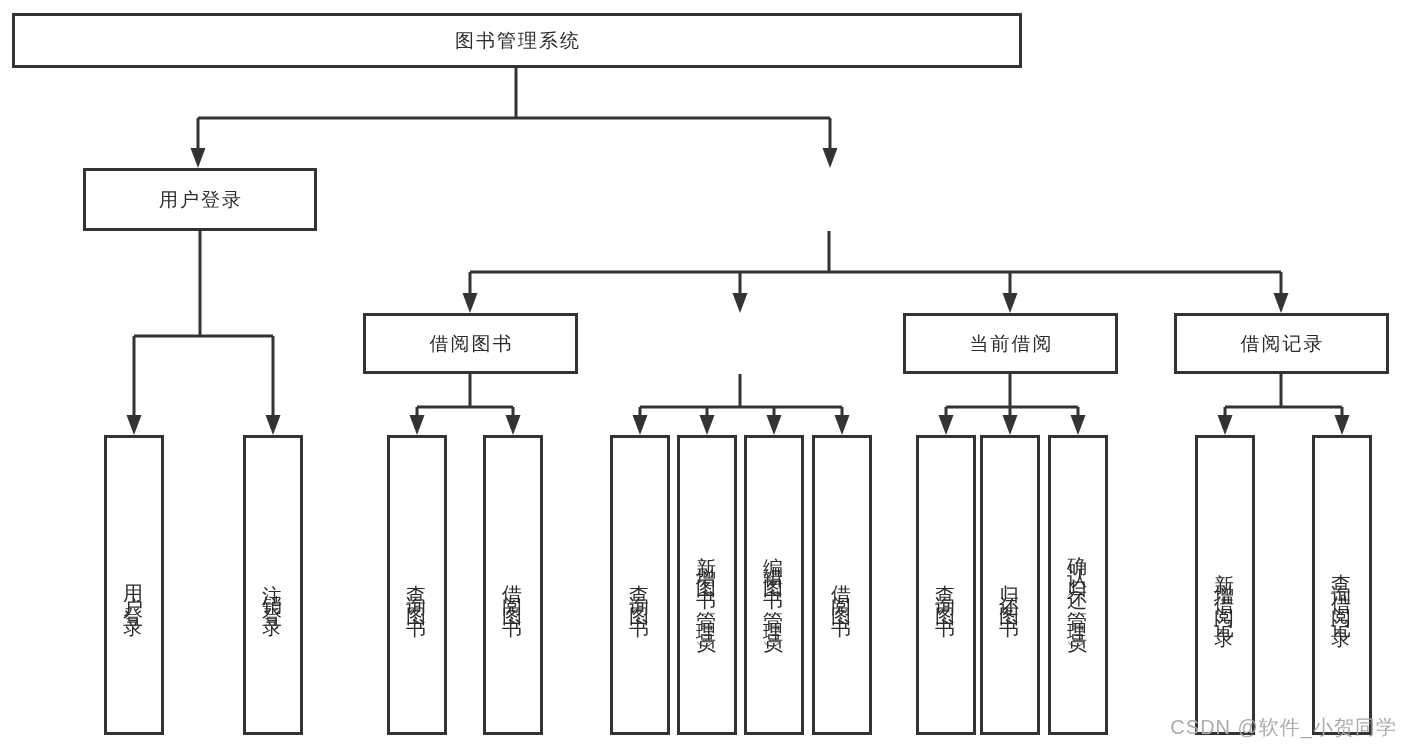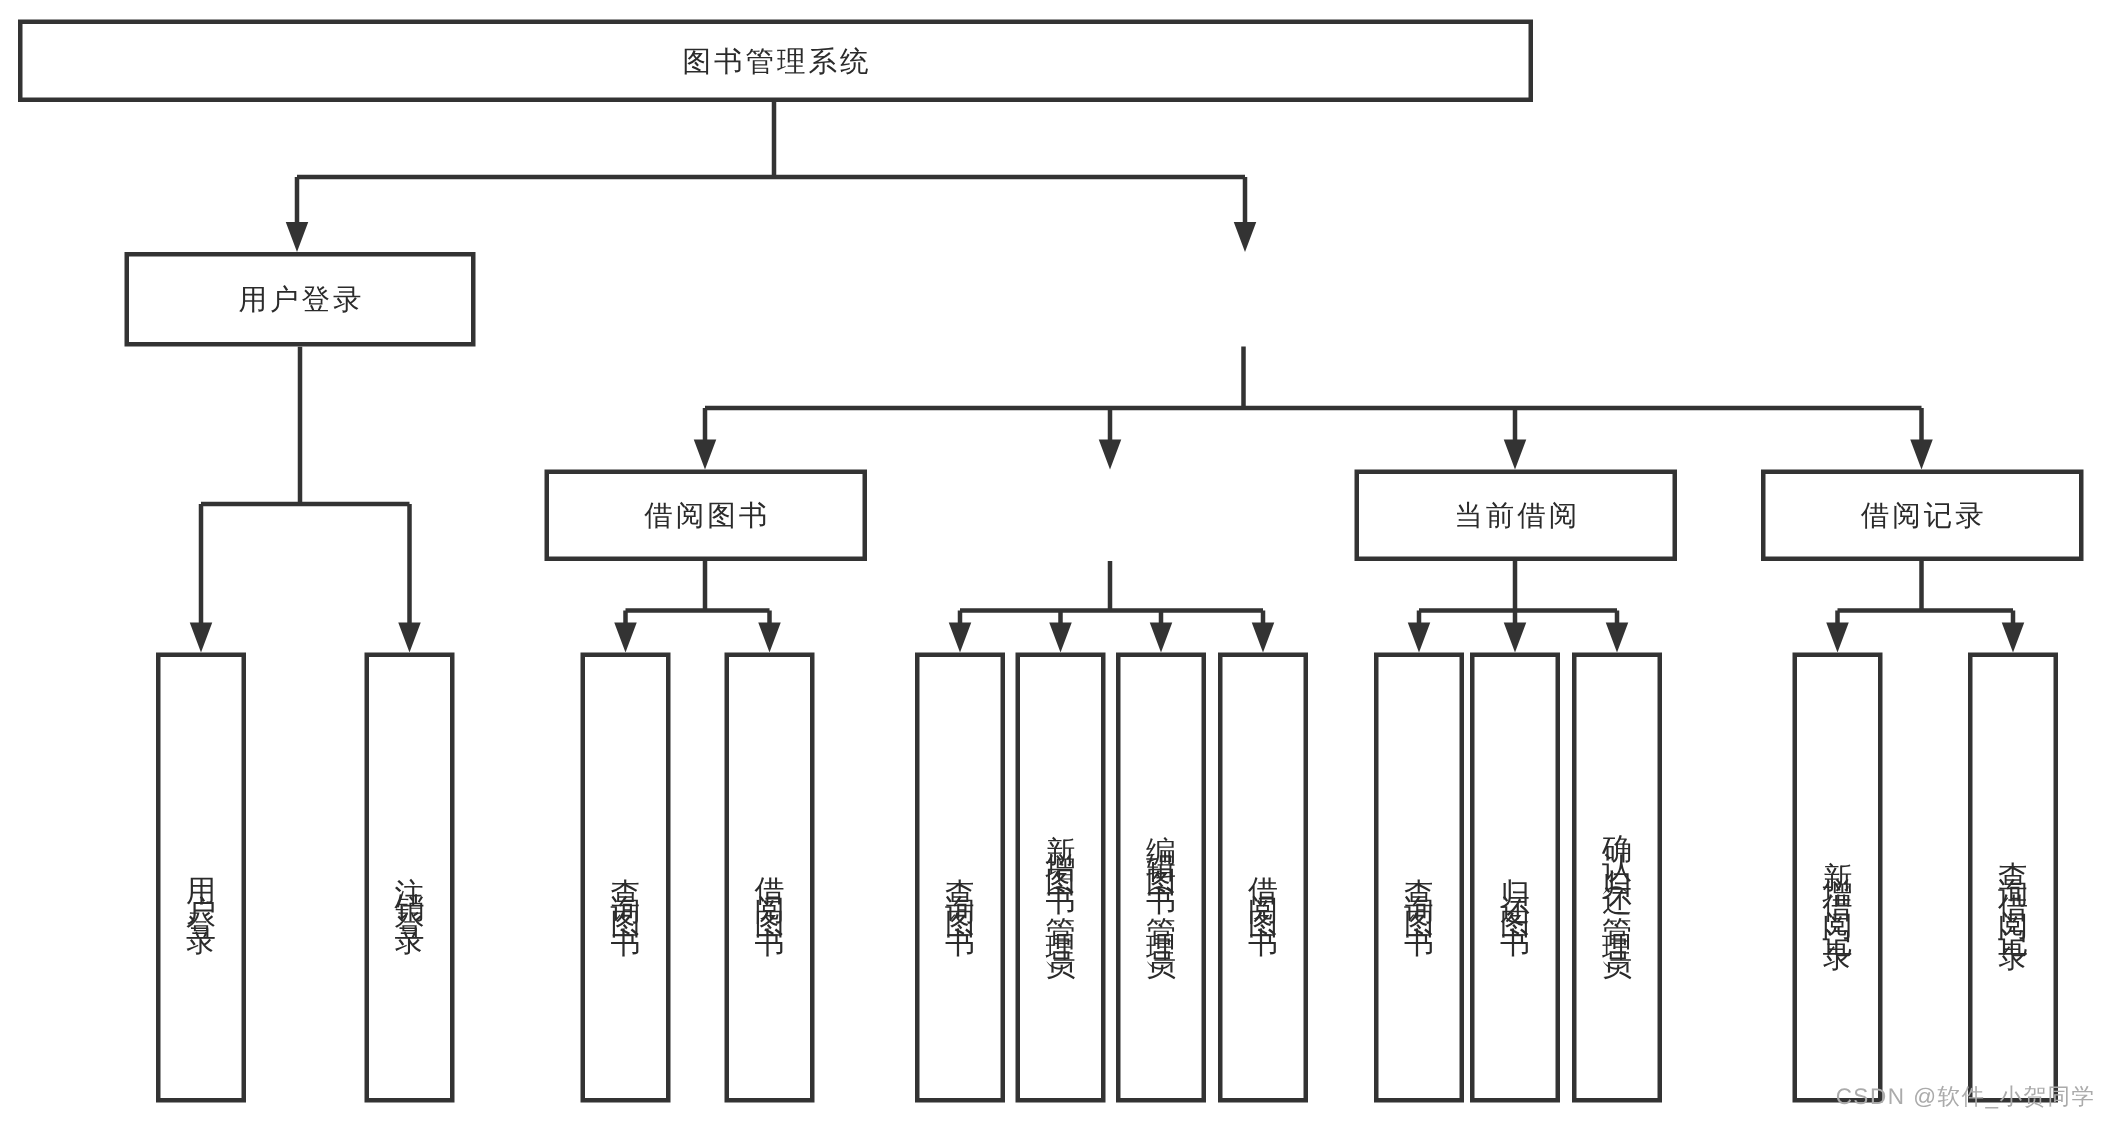--- a/index.html
+++ b/index.html
@@ -32,21 +32,21 @@
     text-orientation: mixed;
     font-size: 20px;
     letter-spacing: 11px;
     white-space: normal;
   }
   .leaf span { margin-left: 0; margin-top: 11px; }
   .watermark {
     position: absolute;
     right: 8px;
     bottom: 6px;
-    font-size: 15px;
+    font-size: 20px;
     letter-spacing: 1px;
     color: var(--wm, #ababab);
   }
 </style>
 </head>
 <body>
 
 <div class="stage">
 
   <svg class="connectors" width="1405" height="747" viewBox="0 0 1405 747" xmlns="http://www.w3.org/2000/svg">

